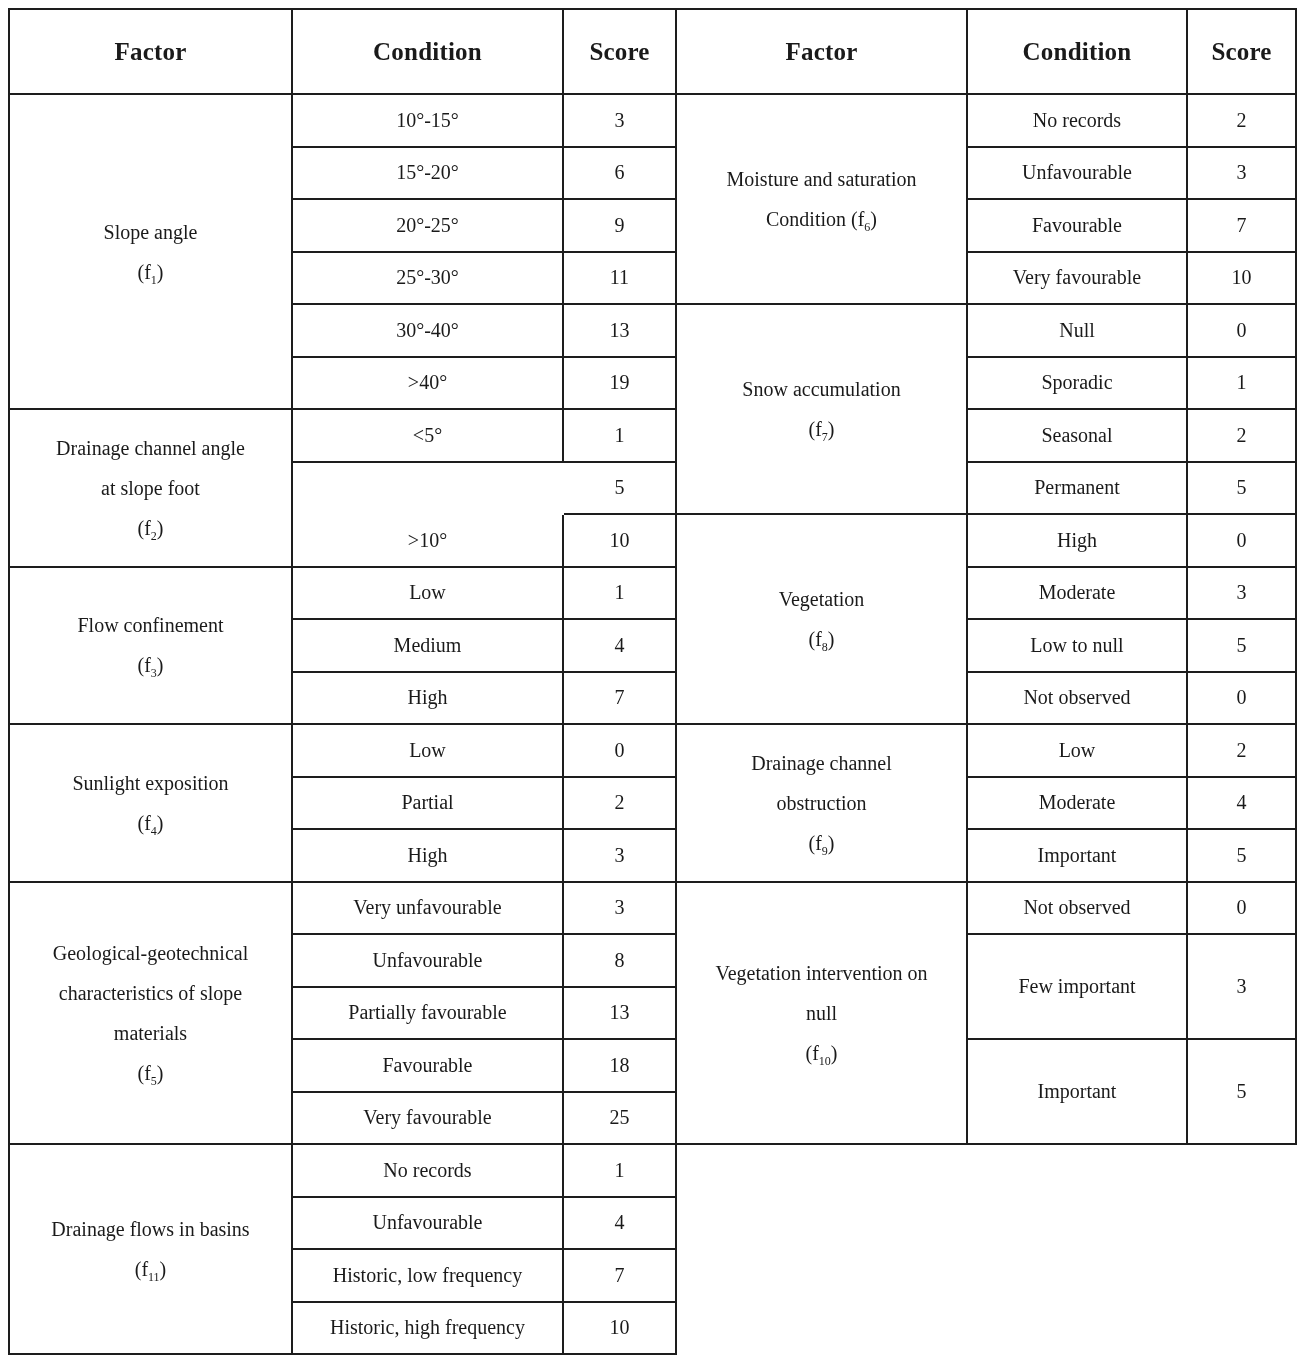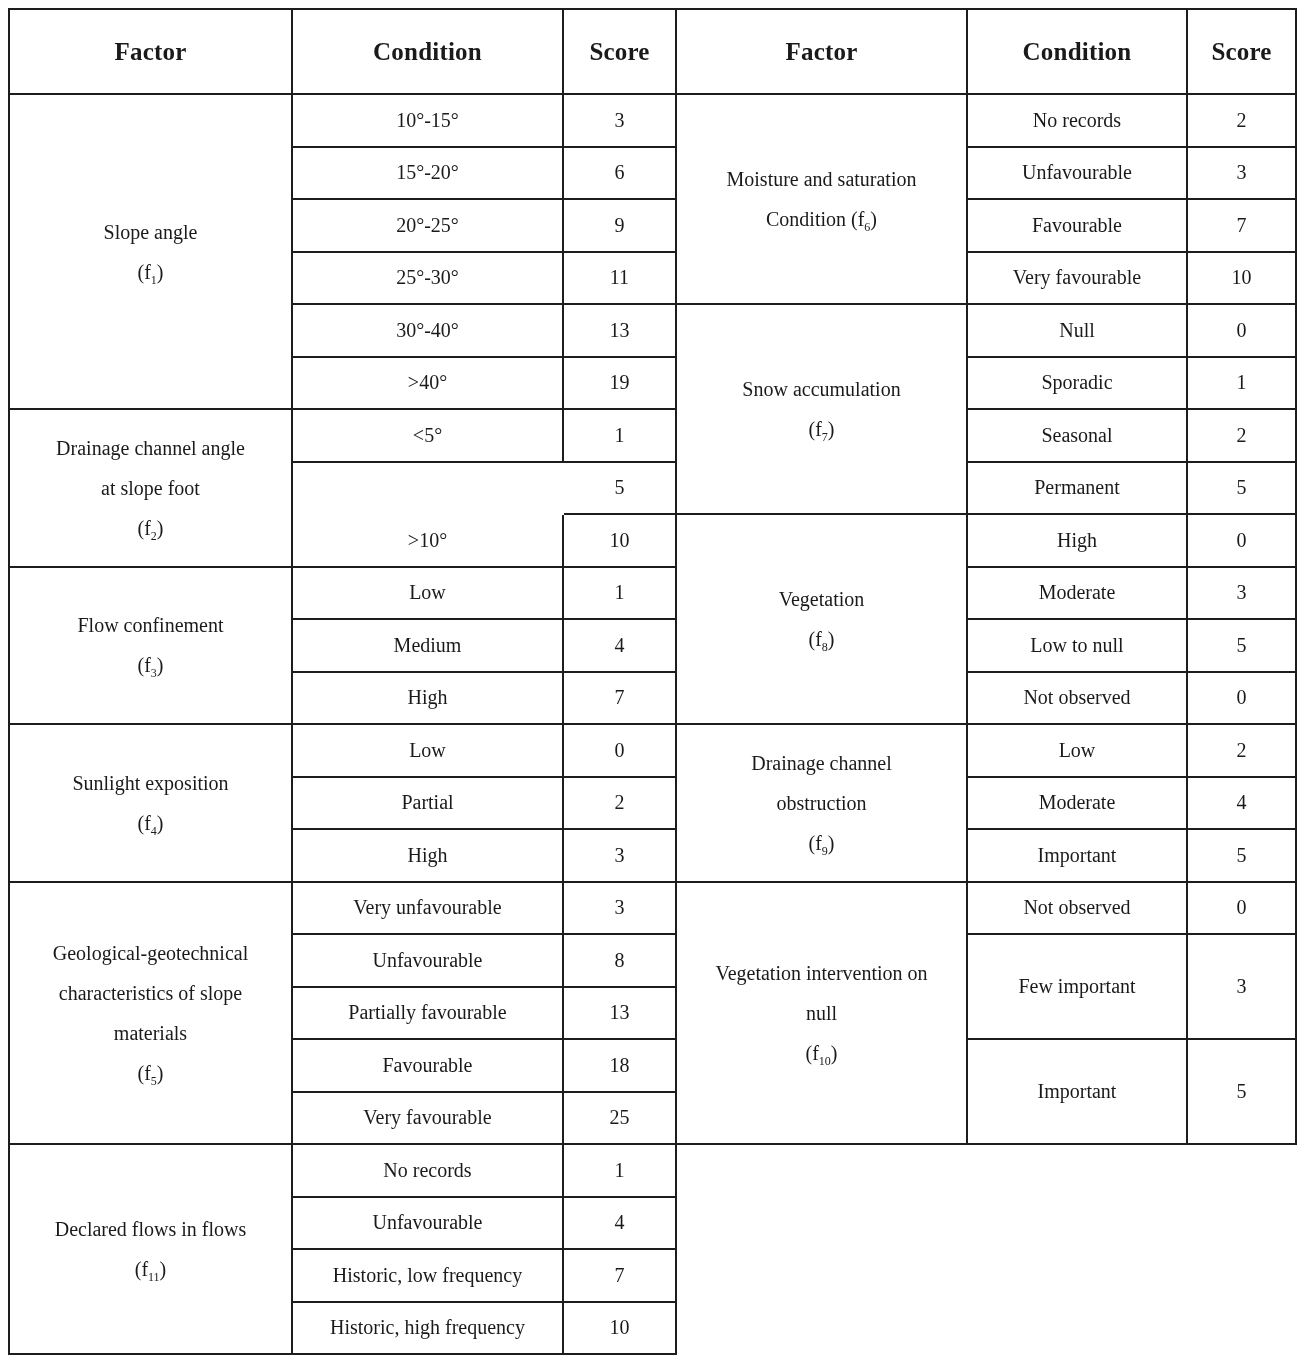--- a/index.html
+++ b/index.html
@@ -128,21 +128,21 @@
   <div class="cell c2" style="grid-row:18">Unfavourable</div>
   <div class="cell c3" style="grid-row:18">8</div>
   <div class="cell c2" style="grid-row:19">Partially favourable</div>
   <div class="cell c3" style="grid-row:19">13</div>
   <div class="cell c2" style="grid-row:20">Favourable</div>
   <div class="cell c3" style="grid-row:20">18</div>
   <div class="cell c2" style="grid-row:21">Very favourable</div>
   <div class="cell c3" style="grid-row:21">25</div>
 
   <div class="cell factor c1" style="grid-row:22 / span 4">
-    <span class="fline">Declared flows in flows</span>
+    <span class="fline">Drainage flows in basins</span>
     <span class="fline"><span>(f</span><sub>11</sub><span>)</span></span>
   </div>
   <div class="cell c2" style="grid-row:22">No records</div>
   <div class="cell c3" style="grid-row:22">1</div>
   <div class="cell c2" style="grid-row:23">Unfavourable</div>
   <div class="cell c3" style="grid-row:23">4</div>
   <div class="cell c2" style="grid-row:24">Historic, low frequency</div>
   <div class="cell c3" style="grid-row:24">7</div>
   <div class="cell c2" style="grid-row:25">Historic, high frequency</div>
   <div class="cell c3" style="grid-row:25">10</div>

